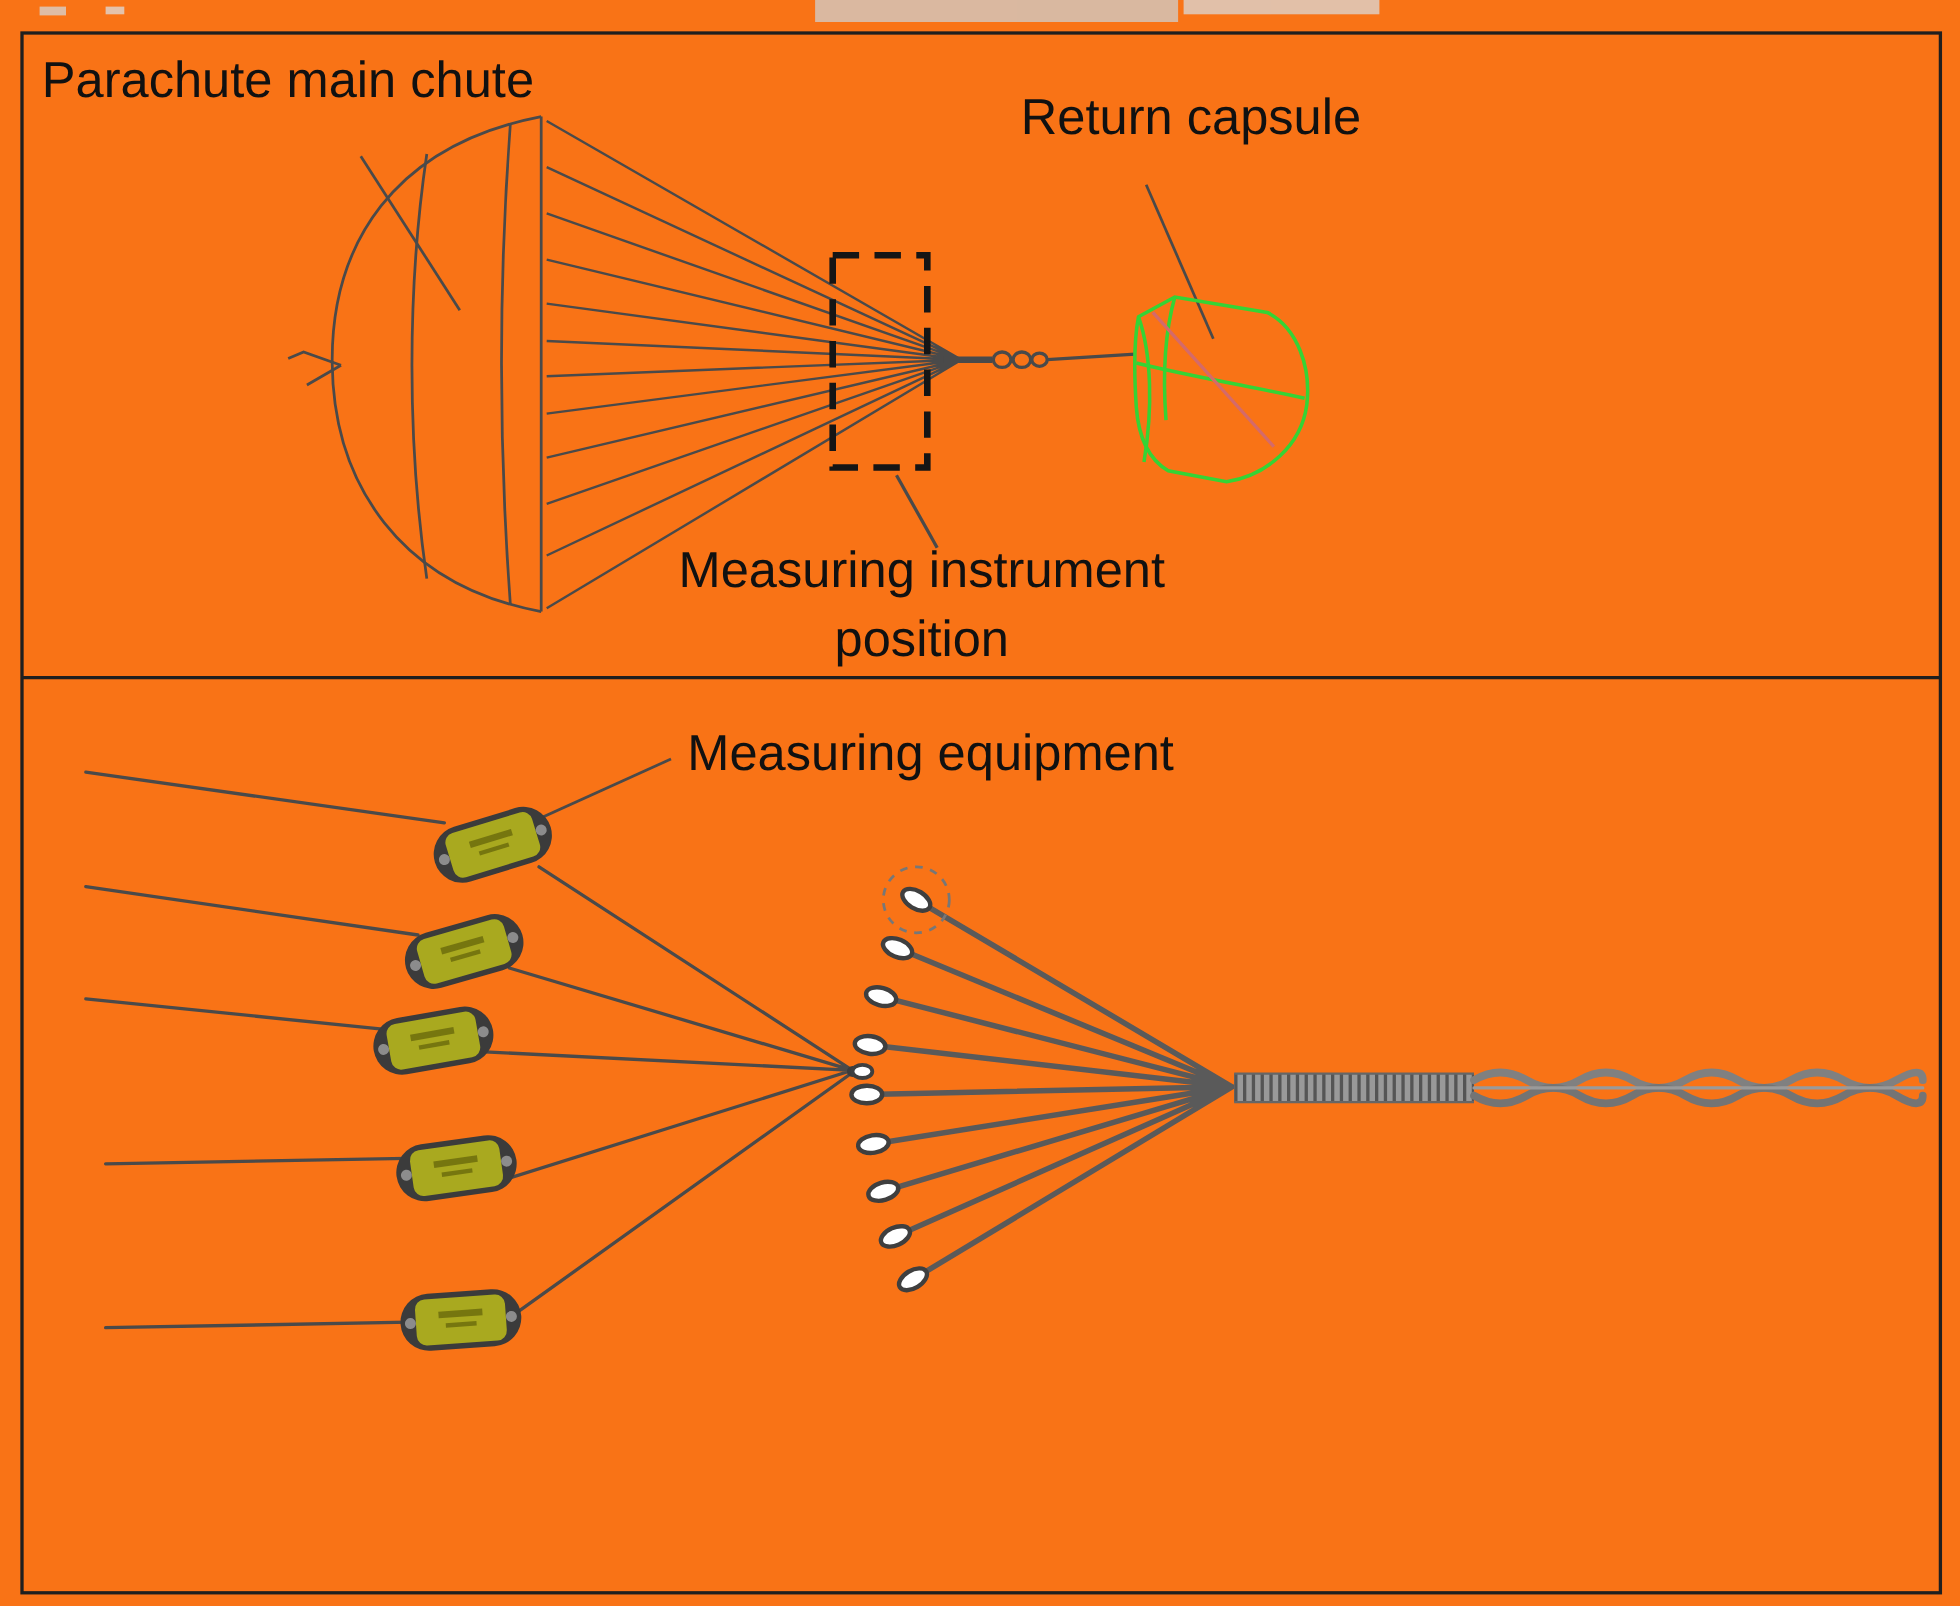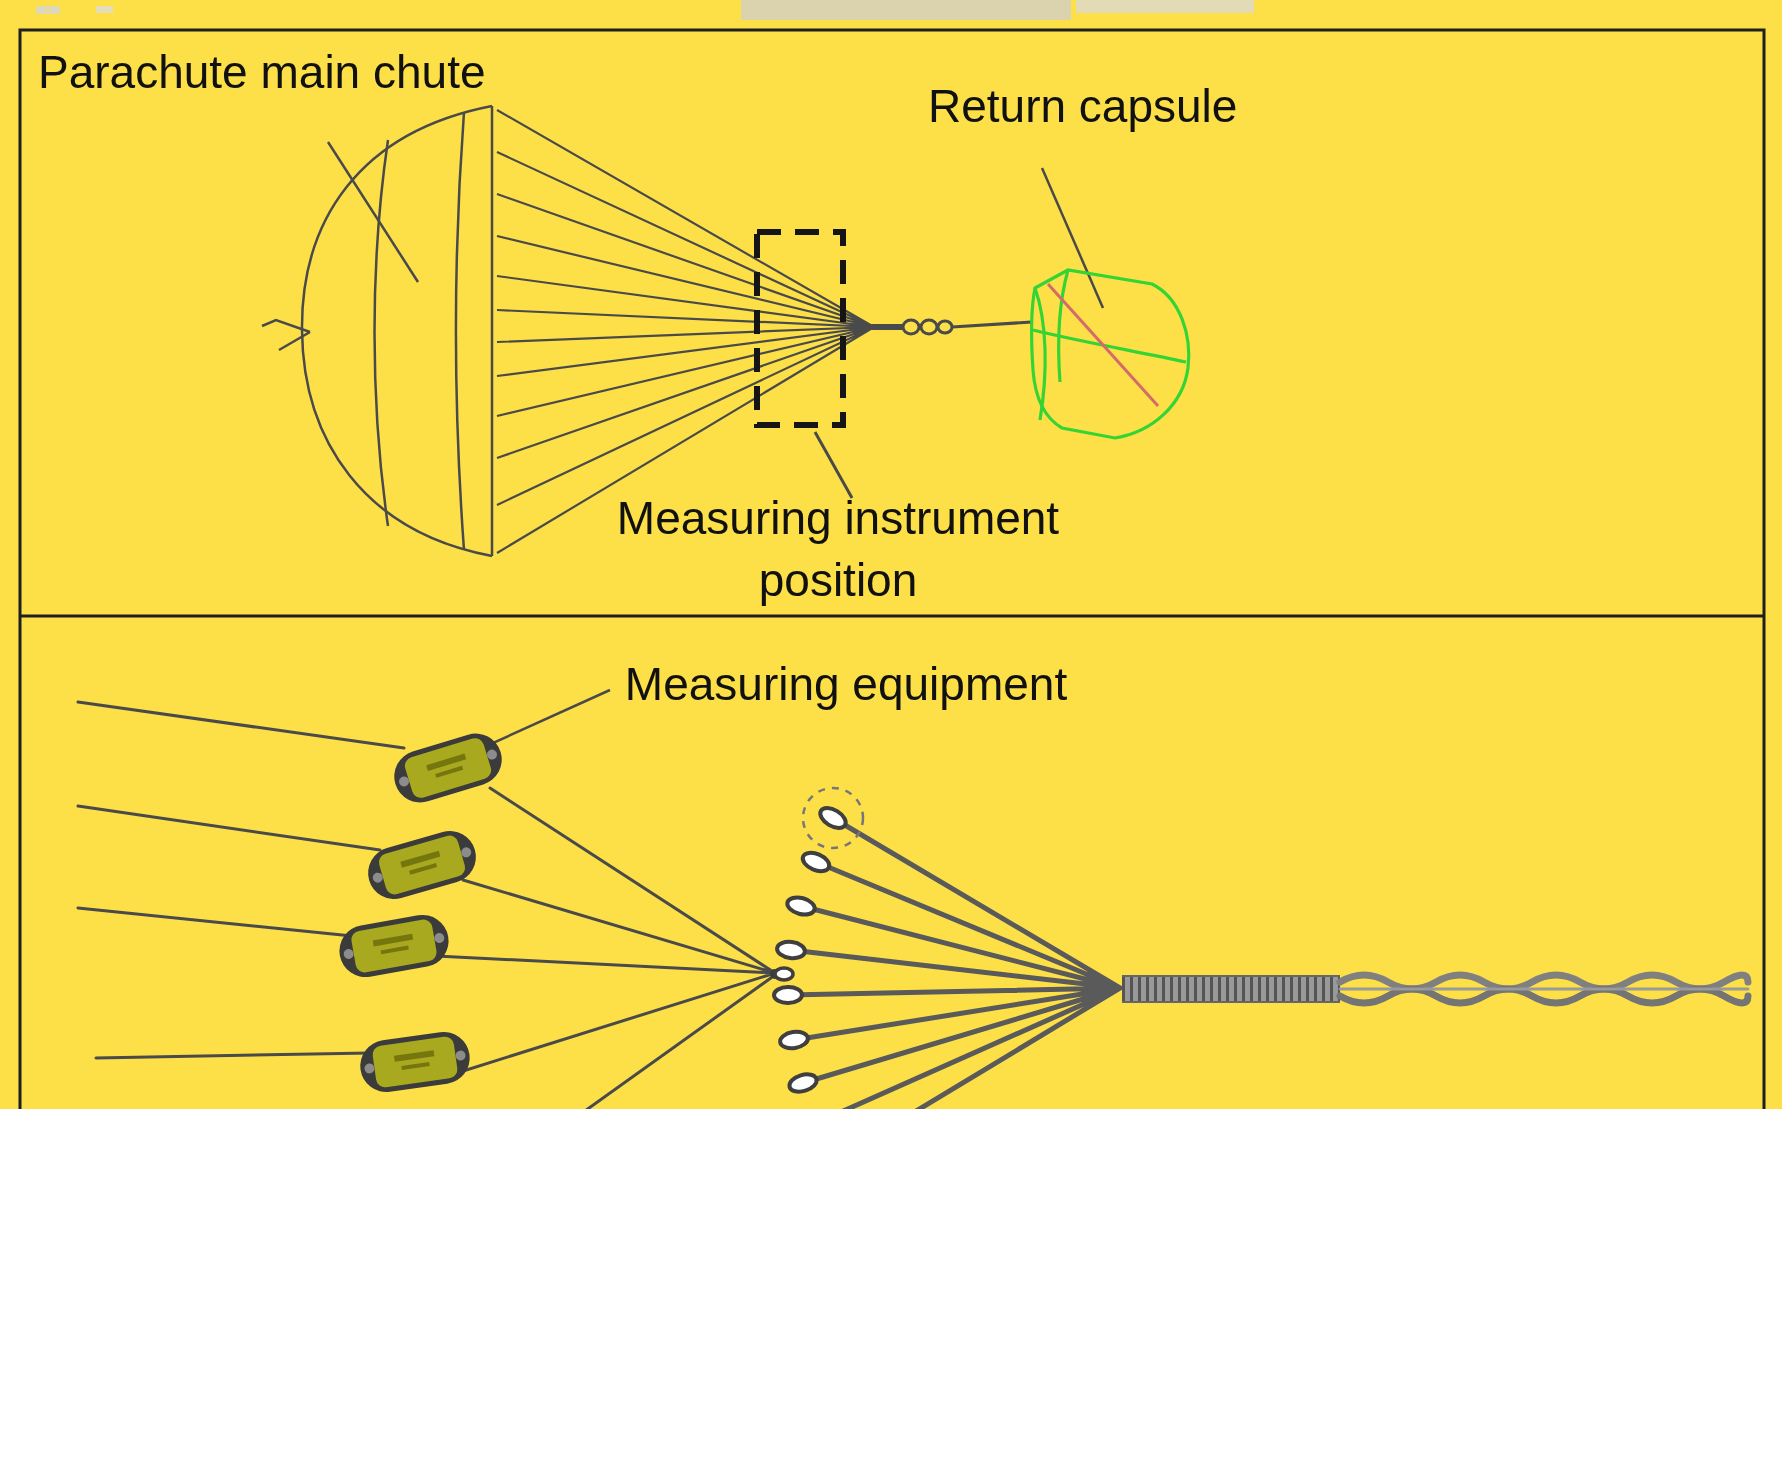--- a/index.html
+++ b/index.html
@@ -1,20 +1,20 @@
 <!DOCTYPE html>
 <html><head>
 <meta charset="utf-8">
 <style>
   html,body{margin:0;padding:0;background:#ffffff;}
   .stage{
     position:relative;
     width:1782px;
-    height:1109px;
-    background:#fde047;
+    height:1460px;
+    background:#f97316;
     font-family:"Liberation Sans", sans-serif;
     overflow:hidden;
   }
   .stage svg{position:absolute;left:0;top:0;}
   text{
     font-family:"Liberation Sans", sans-serif;
     fill:#111111;
   }
   .label-lg{font-size:46px;}
 </style>

